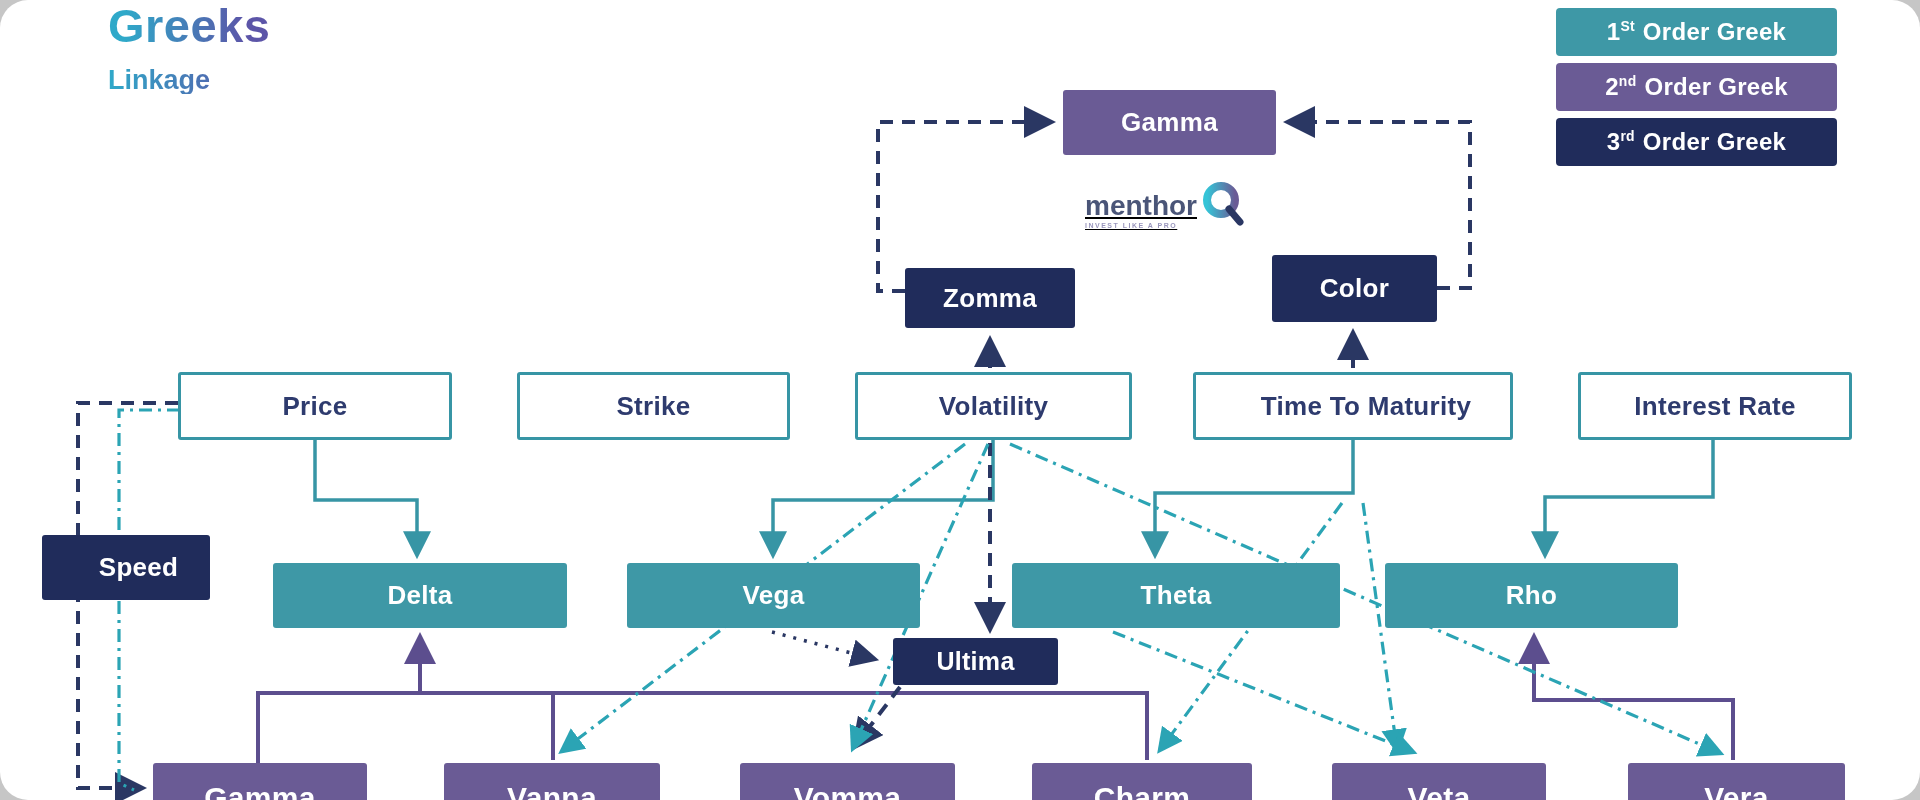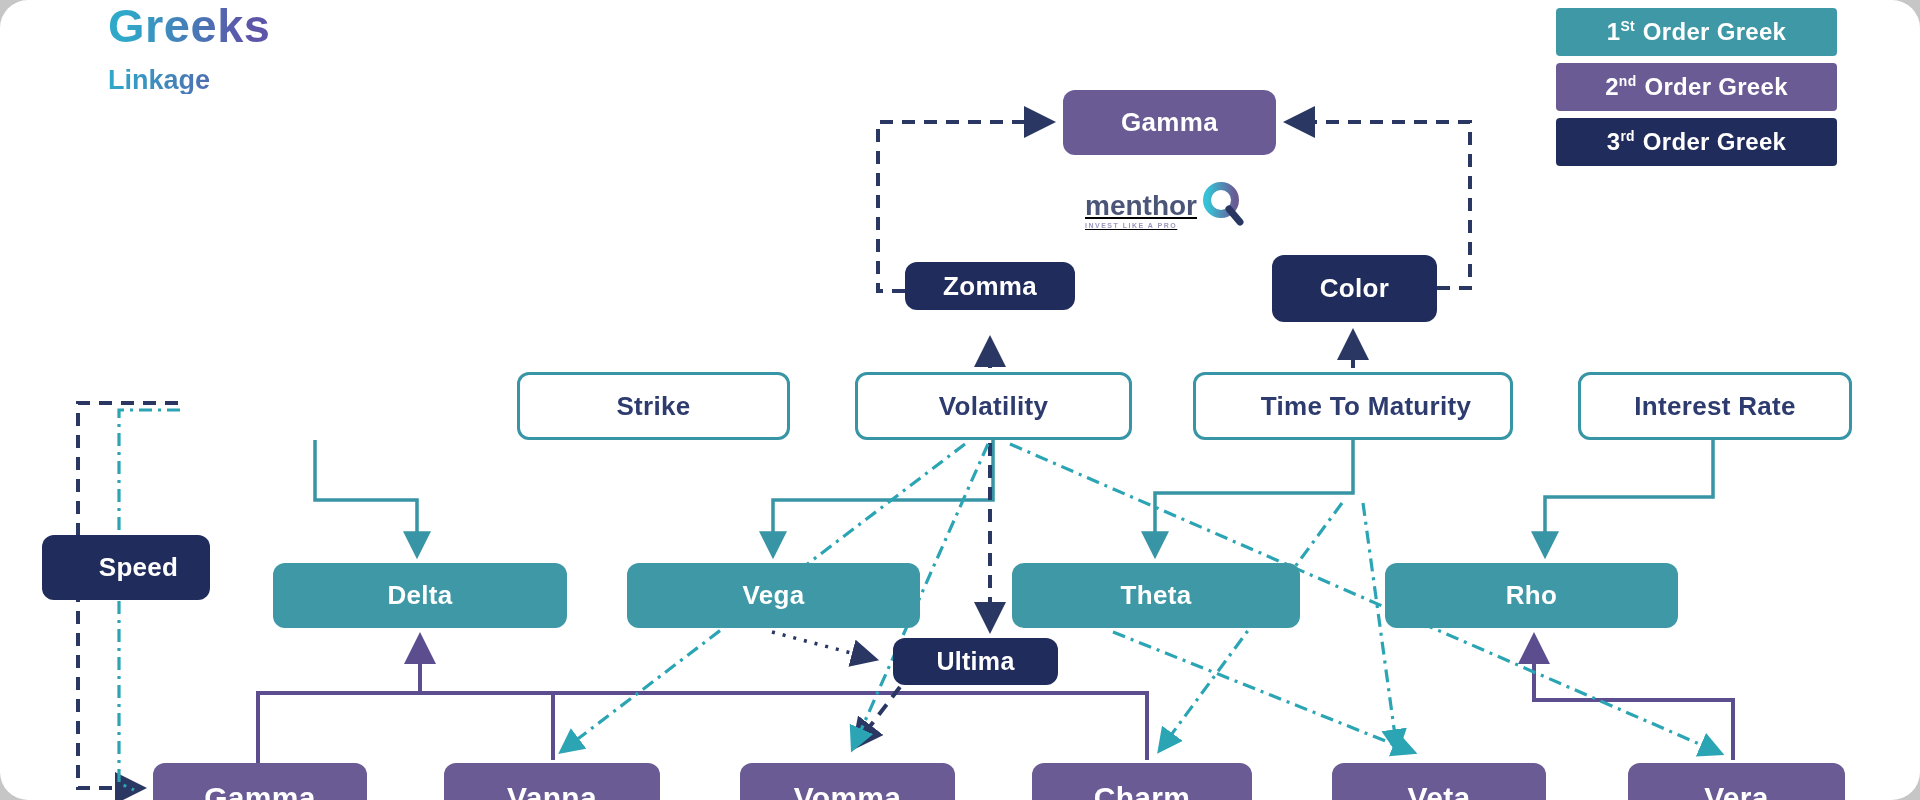--- a/index.html
+++ b/index.html
@@ -9,21 +9,21 @@
     font-family:"Liberation Sans", sans-serif;
     position:relative;overflow:hidden;
   }
   .card{
     position:absolute;left:0;top:0;width:1920px;height:800px;
     background:#ffffff;border-radius:28px;overflow:hidden;
   }
   svg.wires{position:absolute;left:0;top:0;}
   .node{
     position:absolute;display:flex;align-items:center;justify-content:center;
-    font-weight:bold;font-size:26px;letter-spacing:.3px;border-radius:12px;
+    font-weight:bold;font-size:26px;letter-spacing:.3px;border-radius:3px;
     box-sizing:border-box;
   }
   .white{background:#fff;border:3.5px solid #3795A5;color:#2E3B6E;}
   .teal{background:#3E98A6;color:#fff;}
   .purple{background:#6A5B95;color:#fff;}
   .navy{background:#202C5B;color:#fff;}
   .title{position:absolute;left:108px;top:2px;line-height:1;}
   .title .main{
     font-size:47px;font-weight:800;letter-spacing:.5px;
     background:linear-gradient(90deg,#2FA9C9 10%,#5C55A8 85%);
@@ -133,33 +133,34 @@
           <stop offset="1" stop-color="#6A5B95"></stop>
         </linearGradient>
       </defs>
       <circle cx="20" cy="21" r="14" fill="none" stroke="url(#qgrad)" stroke-width="8"></circle>
       <line x1="28" y1="30" x2="39" y2="43" stroke="#2A3763" stroke-width="7" stroke-linecap="round"></line>
     </svg>
   </div>
 
   <div class="node purple" style="left:1063px;top:90px;width:213px;height:65px;">Gamma</div>
 
-  <div class="node navy" style="left:905px;top:262px;width:170px;height:48px;">Zomma</div>
+  <div class="node navy" style="left:905px;top:268px;width:170px;height:60px;">Zomma</div>
   <div class="node navy" style="left:1272px;top:255px;width:165px;height:67px;">Color</div>
 
+  <div class="node white" style="left:178px;top:372px;width:274px;height:68px;">Price</div>
   <div class="node white" style="left:517px;top:372px;width:273px;height:68px;">Strike</div>
   <div class="node white" style="left:855px;top:372px;width:277px;height:68px;">Volatility</div>
   <div class="node white" style="left:1193px;top:372px;width:320px;height:68px;padding-left:26px;">Time To Maturity</div>
   <div class="node white" style="left:1578px;top:372px;width:274px;height:68px;">Interest Rate</div>
 
   <div class="node navy" style="left:42px;top:535px;width:168px;height:65px;padding-left:25px;">Speed</div>
 
   <div class="node teal" style="left:273px;top:563px;width:294px;height:65px;">Delta</div>
   <div class="node teal" style="left:627px;top:563px;width:293px;height:65px;">Vega</div>
-  <div class="node teal" style="left:1012px;top:563px;width:288px;height:65px;">Theta</div>
+  <div class="node teal" style="left:1012px;top:563px;width:328px;height:65px;">Theta</div>
   <div class="node teal" style="left:1385px;top:563px;width:293px;height:65px;">Rho</div>
 
   <div class="node navy" style="left:893px;top:638px;width:165px;height:47px;font-size:25px;">Ultima</div>
 
   <div class="node purple" style="left:153px;top:763px;width:214px;height:70px;font-size:30px;">Gamma</div>
   <div class="node purple" style="left:444px;top:763px;width:216px;height:70px;font-size:30px;">Vanna</div>
   <div class="node purple" style="left:740px;top:763px;width:215px;height:70px;font-size:30px;">Vomma</div>
   <div class="node purple" style="left:1032px;top:763px;width:220px;height:70px;font-size:30px;">Charm</div>
   <div class="node purple" style="left:1332px;top:763px;width:214px;height:70px;font-size:30px;">Veta</div>
   <div class="node purple" style="left:1628px;top:763px;width:217px;height:70px;font-size:30px;">Vera</div>

